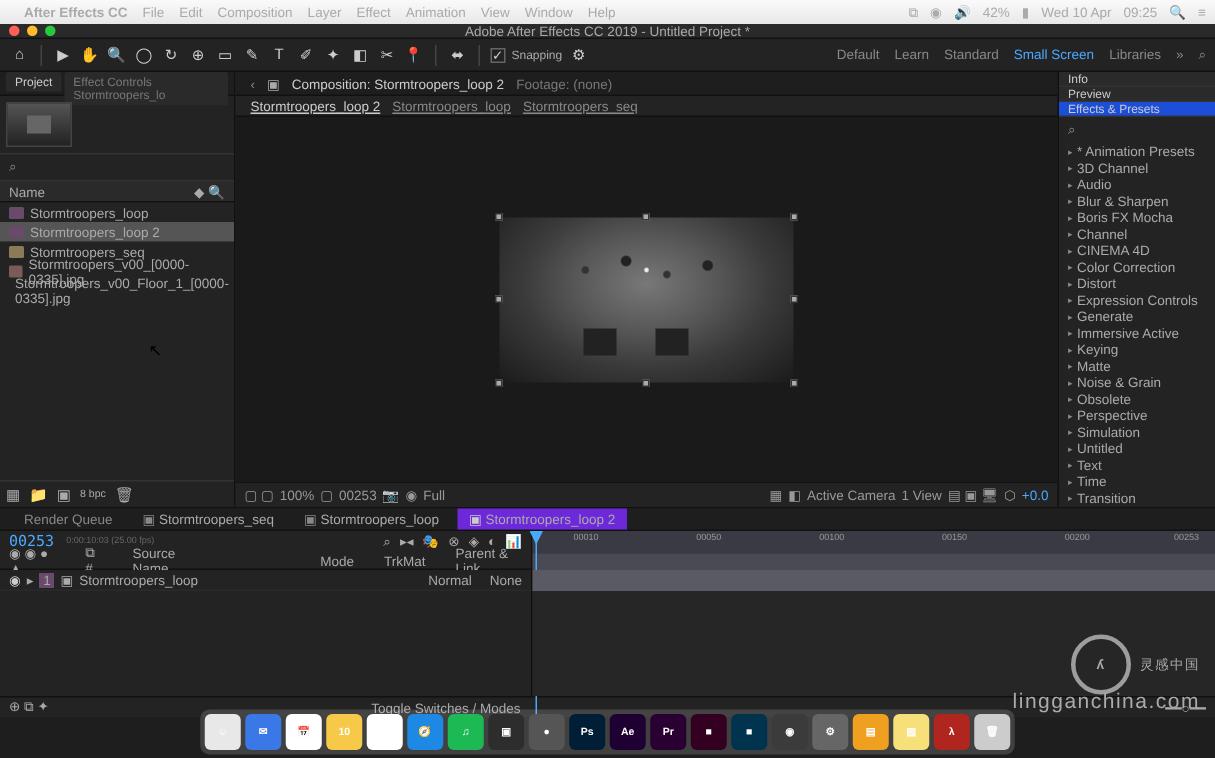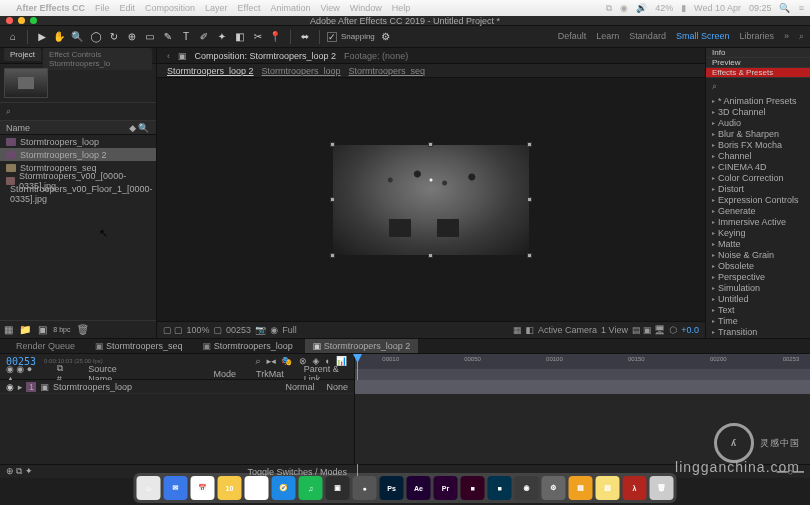--- a/index.html
+++ b/index.html
@@ -64,21 +64,21 @@
 .viewer-footer .sp{flex:1}
 .right-panel{width:105px;background:#232323;border-left:1px solid #111;display:flex;flex-direction:column}
 .rp-head{height:14px;padding:0 6px;display:flex;align-items:center;font-size:8px;color:#ccc;border-bottom:1px solid #333;background:#2a2a2a}
 .rp-search{padding:3px 6px;font-size:9px;color:#888}
 .rp-item{padding:1px 6px;font-size:7px;color:#aaa;display:flex;align-items:center;gap:3px;height:11px}
 .rp-item::before{content:'▸';font-size:6px;color:#888}
 .rp-lib{margin-top:auto;padding:4px 6px;font-size:8px;border-top:1px solid #333;color:#999}
 .timeline{height:140px;background:#232323;border-top:1px solid #111;display:flex;flex-direction:column}
 .tl-tabs{height:15px;display:flex;align-items:center;gap:4px;padding:0 8px;border-bottom:1px solid #111;font-size:8px;background:#1e1e1e}
 .tl-tabs .tltab{padding:2px 8px;color:#888}
-.tl-tabs .tltab.on{background:#404040;color:#ccc}
+.tl-tabs .tltab.on{background:#6d28d9;color:#ccc}
 .tl-head{height:26px;display:flex;border-bottom:1px solid #111}
 .tl-left{width:355px;display:flex;flex-direction:column;border-right:1px solid #111}
 .tl-left-top{height:15px;display:flex;align-items:center;gap:8px;padding:0 6px}
 .timecode{color:#4aa8ff;font-size:10px;font-family:monospace}
 .tl-icons{display:flex;gap:6px;margin-left:auto;font-size:9px;color:#999}
 .tl-left-bot{height:11px;display:flex;align-items:center;padding:0 6px;font-size:7px;color:#888;gap:20px}
 .tl-right{flex:1;background:#2a2a2a;position:relative}
 .ruler{height:15px;background:#3a3a45;position:relative;display:flex;align-items:center;padding:0 4px}
 .ruler .tick{position:absolute;font-size:6px;color:#999;top:2px}
 .playhead{position:absolute;top:0;left:2px;width:1px;background:#4aa8ff;height:140px}
@@ -261,21 +261,21 @@
       <span class="vf">1 View</span>
       <span class="vf">▤ ▣ 🖥</span>
       <span class="vf">⬡</span>
       <span class="vf" style="color:#4aa8ff">+0.0</span>
     </div>
   </div>
 
   <div class="right-panel">
     <div class="rp-head">Info</div>
     <div class="rp-head">Preview</div>
-    <div class="rp-head" style="background:#b91c1c">Effects &amp; Presets</div>
+    <div class="rp-head" style="background:#1d4ed8">Effects &amp; Presets</div>
     <div class="rp-search">⌕</div>
     <div class="rp-item">
         <span>* Animation Presets</span>
       </div>
     <div class="rp-item">
         <span>3D Channel</span>
       </div>
     <div class="rp-item">
         <span>Audio</span>
       </div>

